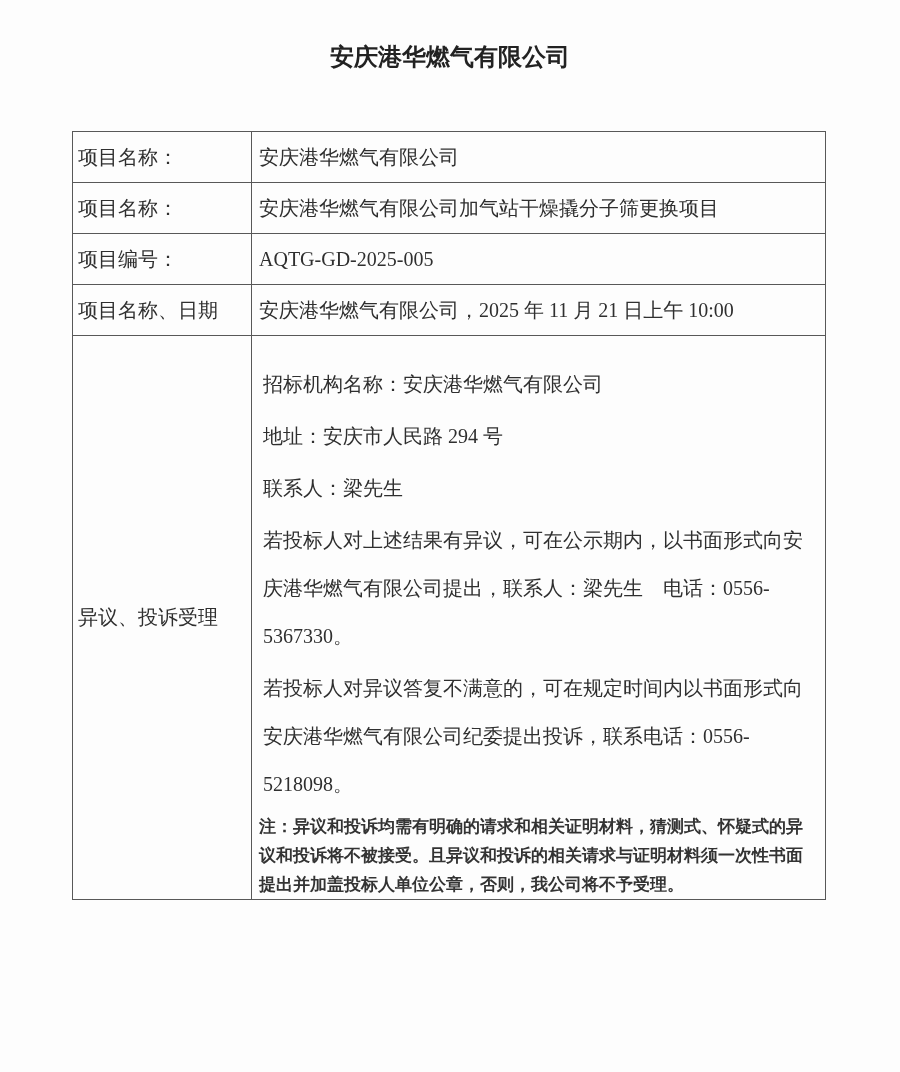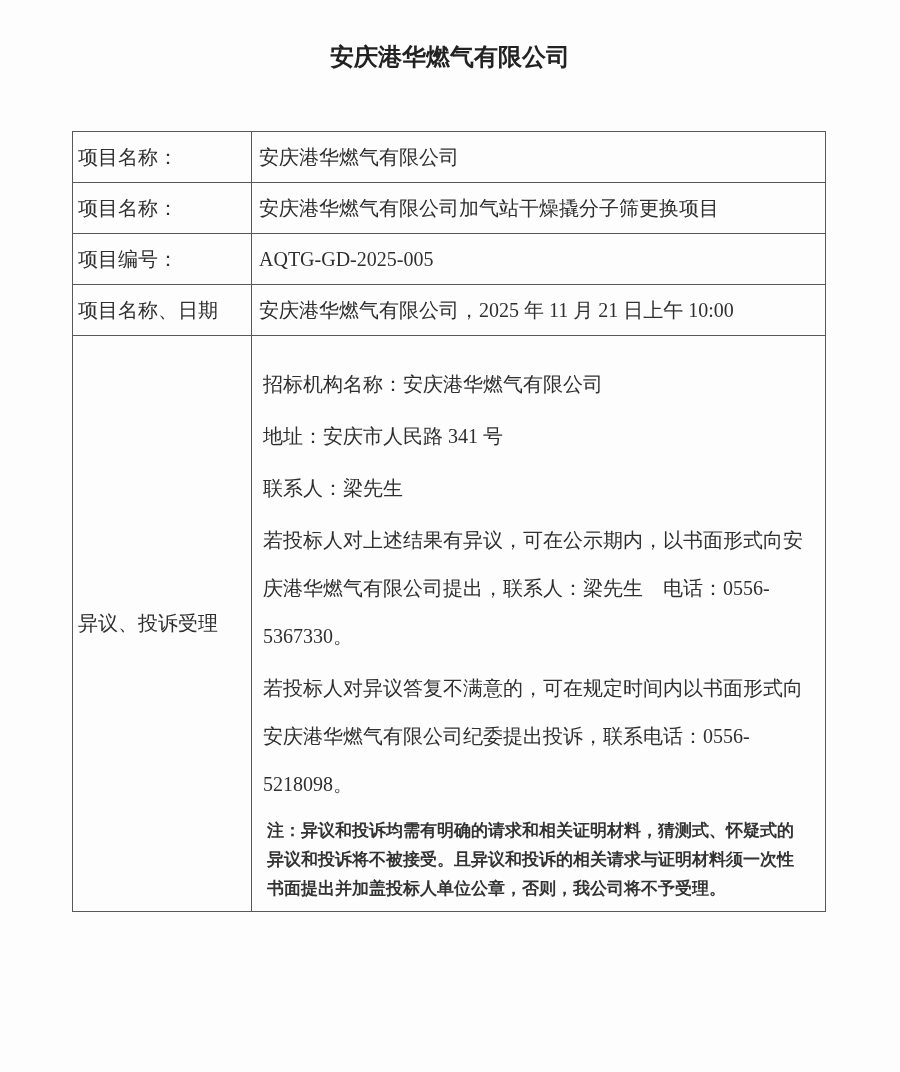--- a/index.html
+++ b/index.html
@@ -52,21 +52,21 @@
   td.objection-cell {
     vertical-align: top;
     padding: 20px 10px 0 7px;
   }
   .obj-para {
     margin: 4px;
     font-size: 20px;
     line-height: 48px;
   }
   .obj-note {
-    margin: 8px;
+    margin: 0;
     font-size: 17px;
     font-weight: bold;
     line-height: 29px;
     color: #333;
   }
 </style>
 </head>
 <body>
 
 <div class="page">
@@ -89,21 +89,21 @@
         <td class="value-cell">AQTG-GD-2025-005</td>
       </tr>
       <tr class="info-row">
         <td class="label-cell">项目名称、日期</td>
         <td class="value-cell">安庆港华燃气有限公司，2025 年 11 月 21 日上午 10:00</td>
       </tr>
       <tr>
         <td class="label-cell">异议、投诉受理</td>
         <td class="value-cell objection-cell">
           <p class="obj-para">招标机构名称：安庆港华燃气有限公司</p>
-          <p class="obj-para">地址：安庆市人民路 341 号</p>
+          <p class="obj-para">地址：安庆市人民路 294 号</p>
           <p class="obj-para">联系人：梁先生</p>
           <p class="obj-para">若投标人对上述结果有异议，可在公示期内，以书面形式向安庆港华燃气有限公司提出，联系人：梁先生　电话：0556-5367330。</p>
           <p class="obj-para">若投标人对异议答复不满意的，可在规定时间内以书面形式向安庆港华燃气有限公司纪委提出投诉，联系电话：0556-5218098。</p>
           <p class="obj-note">注：异议和投诉均需有明确的请求和相关证明材料，猜测式、怀疑式的异议和投诉将不被接受。且异议和投诉的相关请求与证明材料须一次性书面提出并加盖投标人单位公章，否则，我公司将不予受理。</p>
         </td>
       </tr>
     </tbody>
   </table>
 
 </div>

